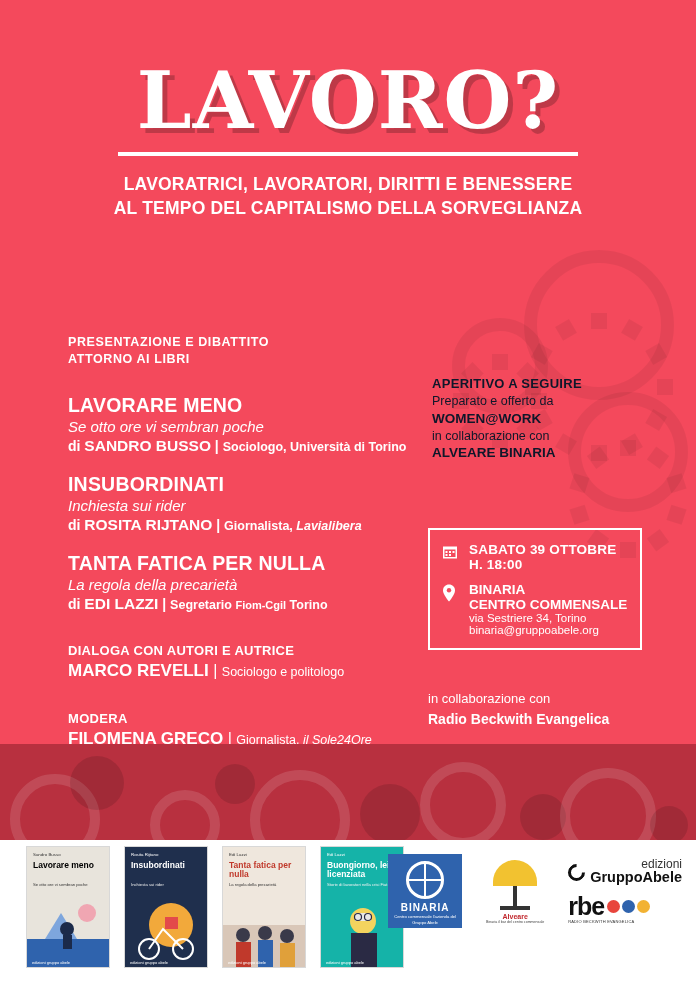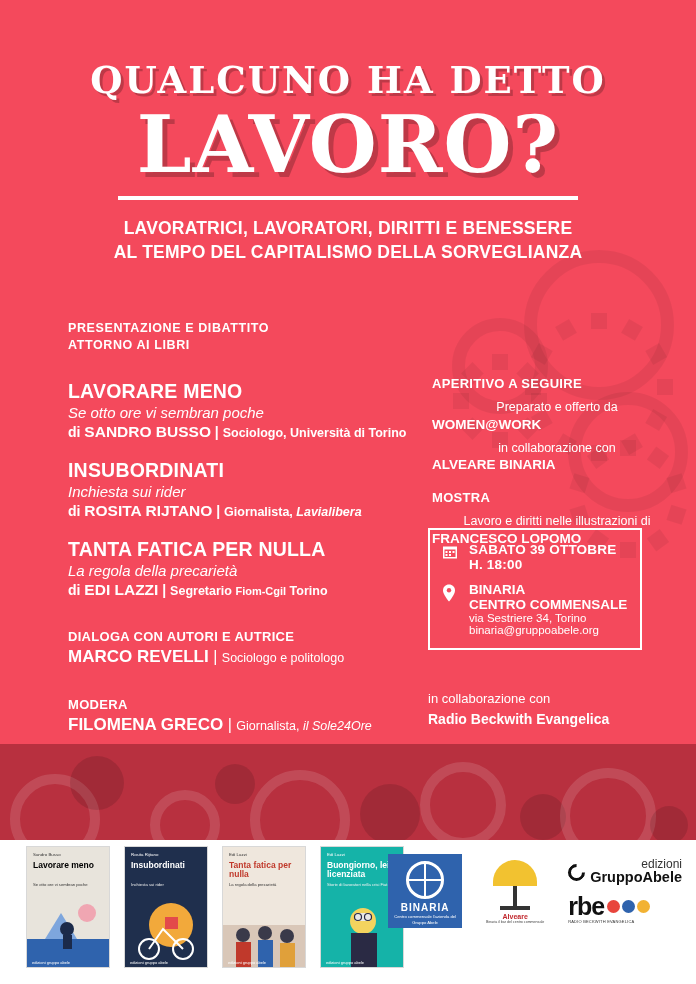--- a/index.html
+++ b/index.html
@@ -80,21 +80,21 @@
     margin-top: 16px;
     color:#ffffff;
     font-weight: bold;
     font-size: 17.5px;
     line-height: 1.38;
     letter-spacing: .2px;
   }
 
   
   .left-col {
-    position:absolute; left: 68px; top: 320px; width: 340px; color:#fff;
+    position:absolute; left: 68px; top: 334px; width: 340px; color:#fff;
   }
   .kicker {
     font-size: 12.5px; font-weight: bold; line-height:1.35; letter-spacing:.6px;
     margin-bottom: 26px;
   }
   .book { margin-bottom: 18px; }
   .book-title {
     font-size: 19.5px; font-weight: bold; letter-spacing:.2px;
   }
   .book-sub {
@@ -108,24 +108,24 @@
   .role { font-size: 12.5px; }
   .smallcaps { font-size: 11px; }
 
   .blockrow { margin-top: 30px; }
   .blockrow .lbl { font-size: 13px; font-weight: bold; letter-spacing:.3px; }
   .blockrow .nm { font-size: 17px; font-weight: bold; margin-top: 3px; display:inline-block;}
   .blockrow .rl { font-size: 12.5px; }
 
   
   .right-col {
-    position:absolute; left: 432px; top: 376px; width: 250px; color:#ffffff;
+    position:absolute; left: 432px; top: 376px; width: 250px; color:#0f172a;
   }
   .rc-h { font-size: 13px; font-weight:bold; letter-spacing:.3px; }
-  .rc-t { font-size: 12.5px; line-height:1.4; margin-top:8px;text-align:center; }
+  .rc-t { font-size: 12.5px; line-height:1.4; margin-top:2px; }
   .rc-b { font-size: 13.5px; font-weight:bold; }
   .rc-block { margin-bottom: 18px; }
 
   
   .infobox {
     position:absolute; left: 428px; top: 528px; width: 214px;
     border: 2px solid #ffffff; padding: 12px 12px 12px 12px;
     color:#fff;
   }
   .ib-row { display:flex; gap: 9px; align-items:flex-start; margin-bottom: 10px;}
@@ -251,21 +251,20 @@
     <div class="gear-teeth">
       <i style="transform:rotate(0deg)"></i>
         <i style="transform:rotate(36deg)"></i>
       <i style="transform:rotate(72deg)"></i>
         <i style="transform:rotate(108deg)"></i>
       <i style="transform:rotate(144deg)"></i>
     </div>
   </div>
 
   <div class="title-wrap">
-    <div class="title-line1">QUALCUNO HA DETTO</div>
     <div class="title-line2">LAVORO?</div>
     <div class="title-rule"></div>
     <div class="subtitle">
       <div>LAVORATRICI, LAVORATORI, DIRITTI E BENESSERE</div>
       <div>AL TEMPO DEL CAPITALISMO DELLA SORVEGLIANZA</div>
     </div>
   </div>
 
   <div class="left-col">
     <div class="kicker">
@@ -325,25 +324,20 @@
     </div>
   </div>
 
   <div class="right-col">
     <div class="rc-block">
       <div class="rc-h">APERITIVO A SEGUIRE</div>
       <div class="rc-t">Preparato e offerto da</div>
       <div class="rc-b">WOMEN@WORK</div>
       <div class="rc-t">in collaborazione con</div>
       <div class="rc-b">ALVEARE BINARIA</div>
-    </div>
-    <div class="rc-block">
-      <div class="rc-h">MOSTRA</div>
-      <div class="rc-t">Lavoro e diritti nelle illustrazioni di</div>
-      <div class="rc-b">FRANCESCO LOPOMO</div>
     </div>
   </div>
 
   <div class="infobox">
     <div class="ib-row">
       <div class="ib-ico">
         <svg width="16" height="16" viewBox="0 0 16 16">
           <rect x="1" y="2.5" width="14" height="12" fill="#fff"></rect>
           <rect x="2.5" y="5.5" width="11" height="7.5" fill="#f4495c"></rect>
           <rect x="3.5" y="7" width="2" height="2" fill="#fff"></rect>

